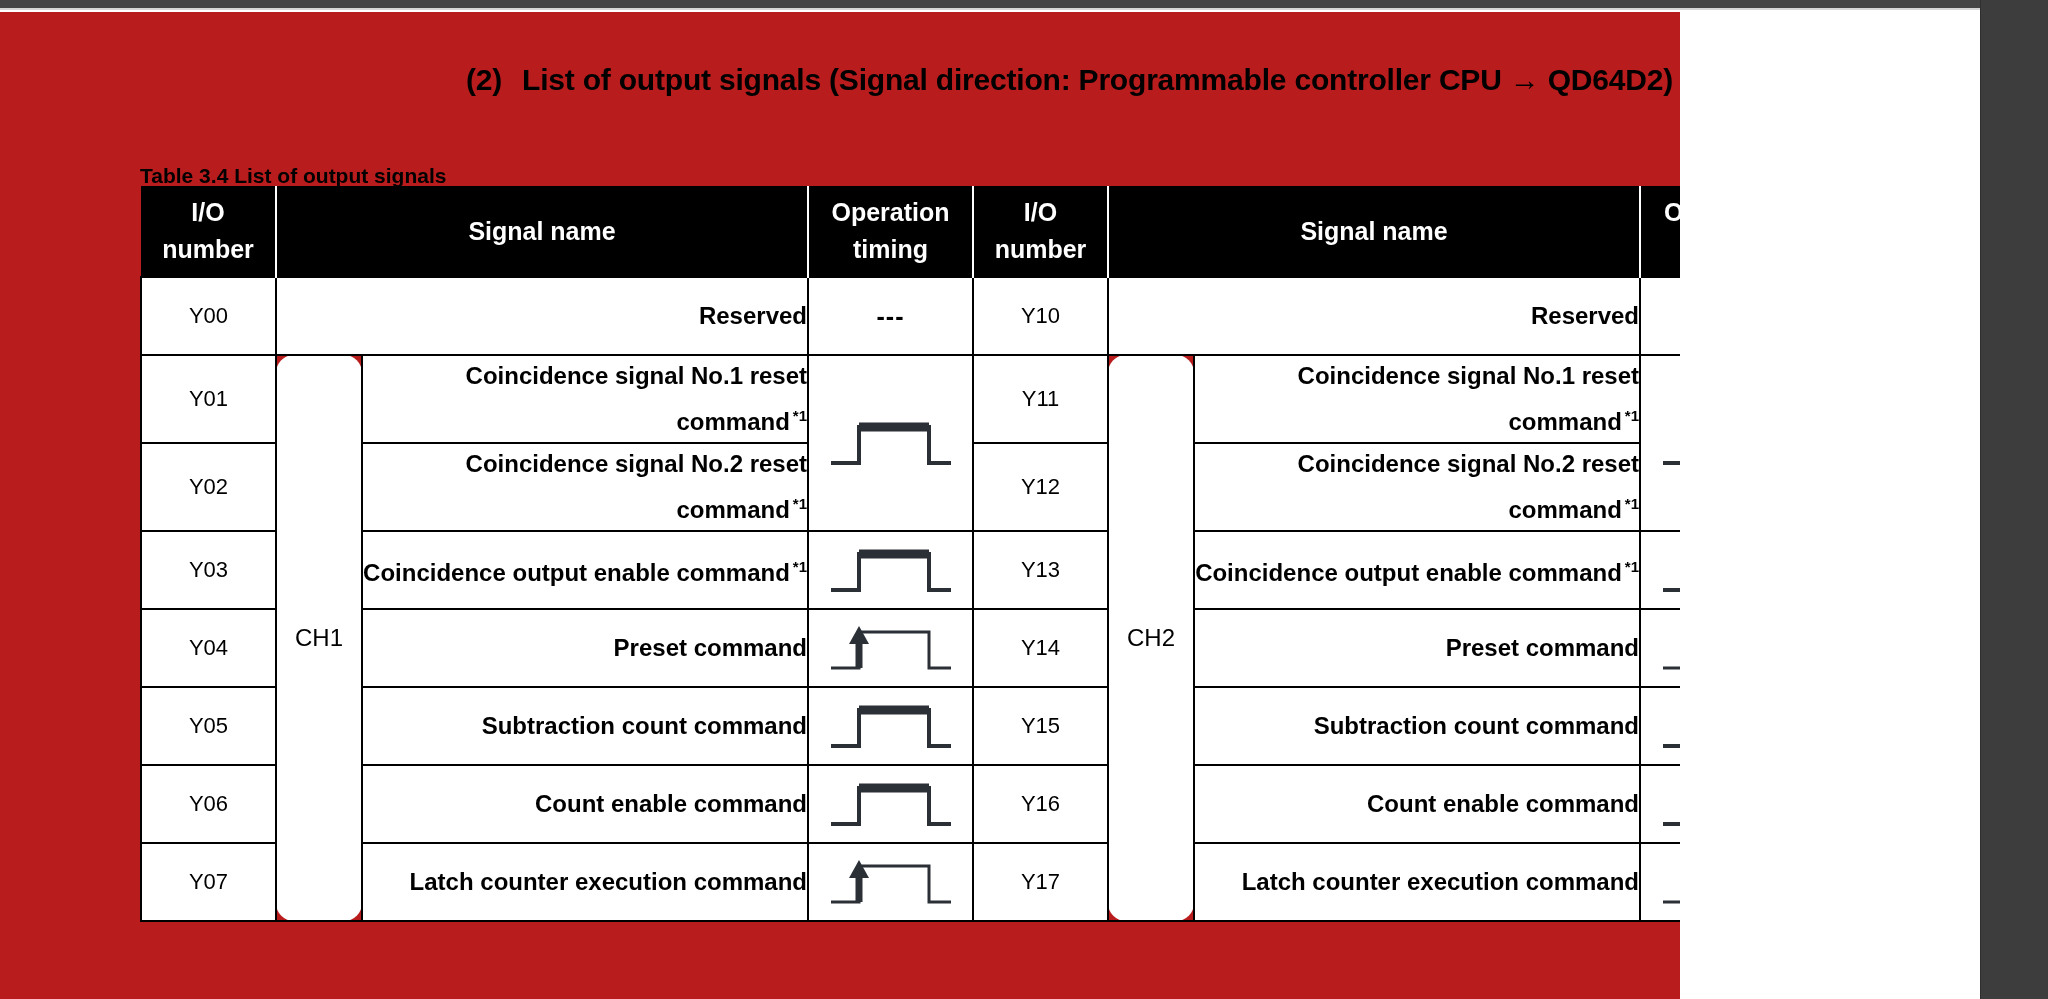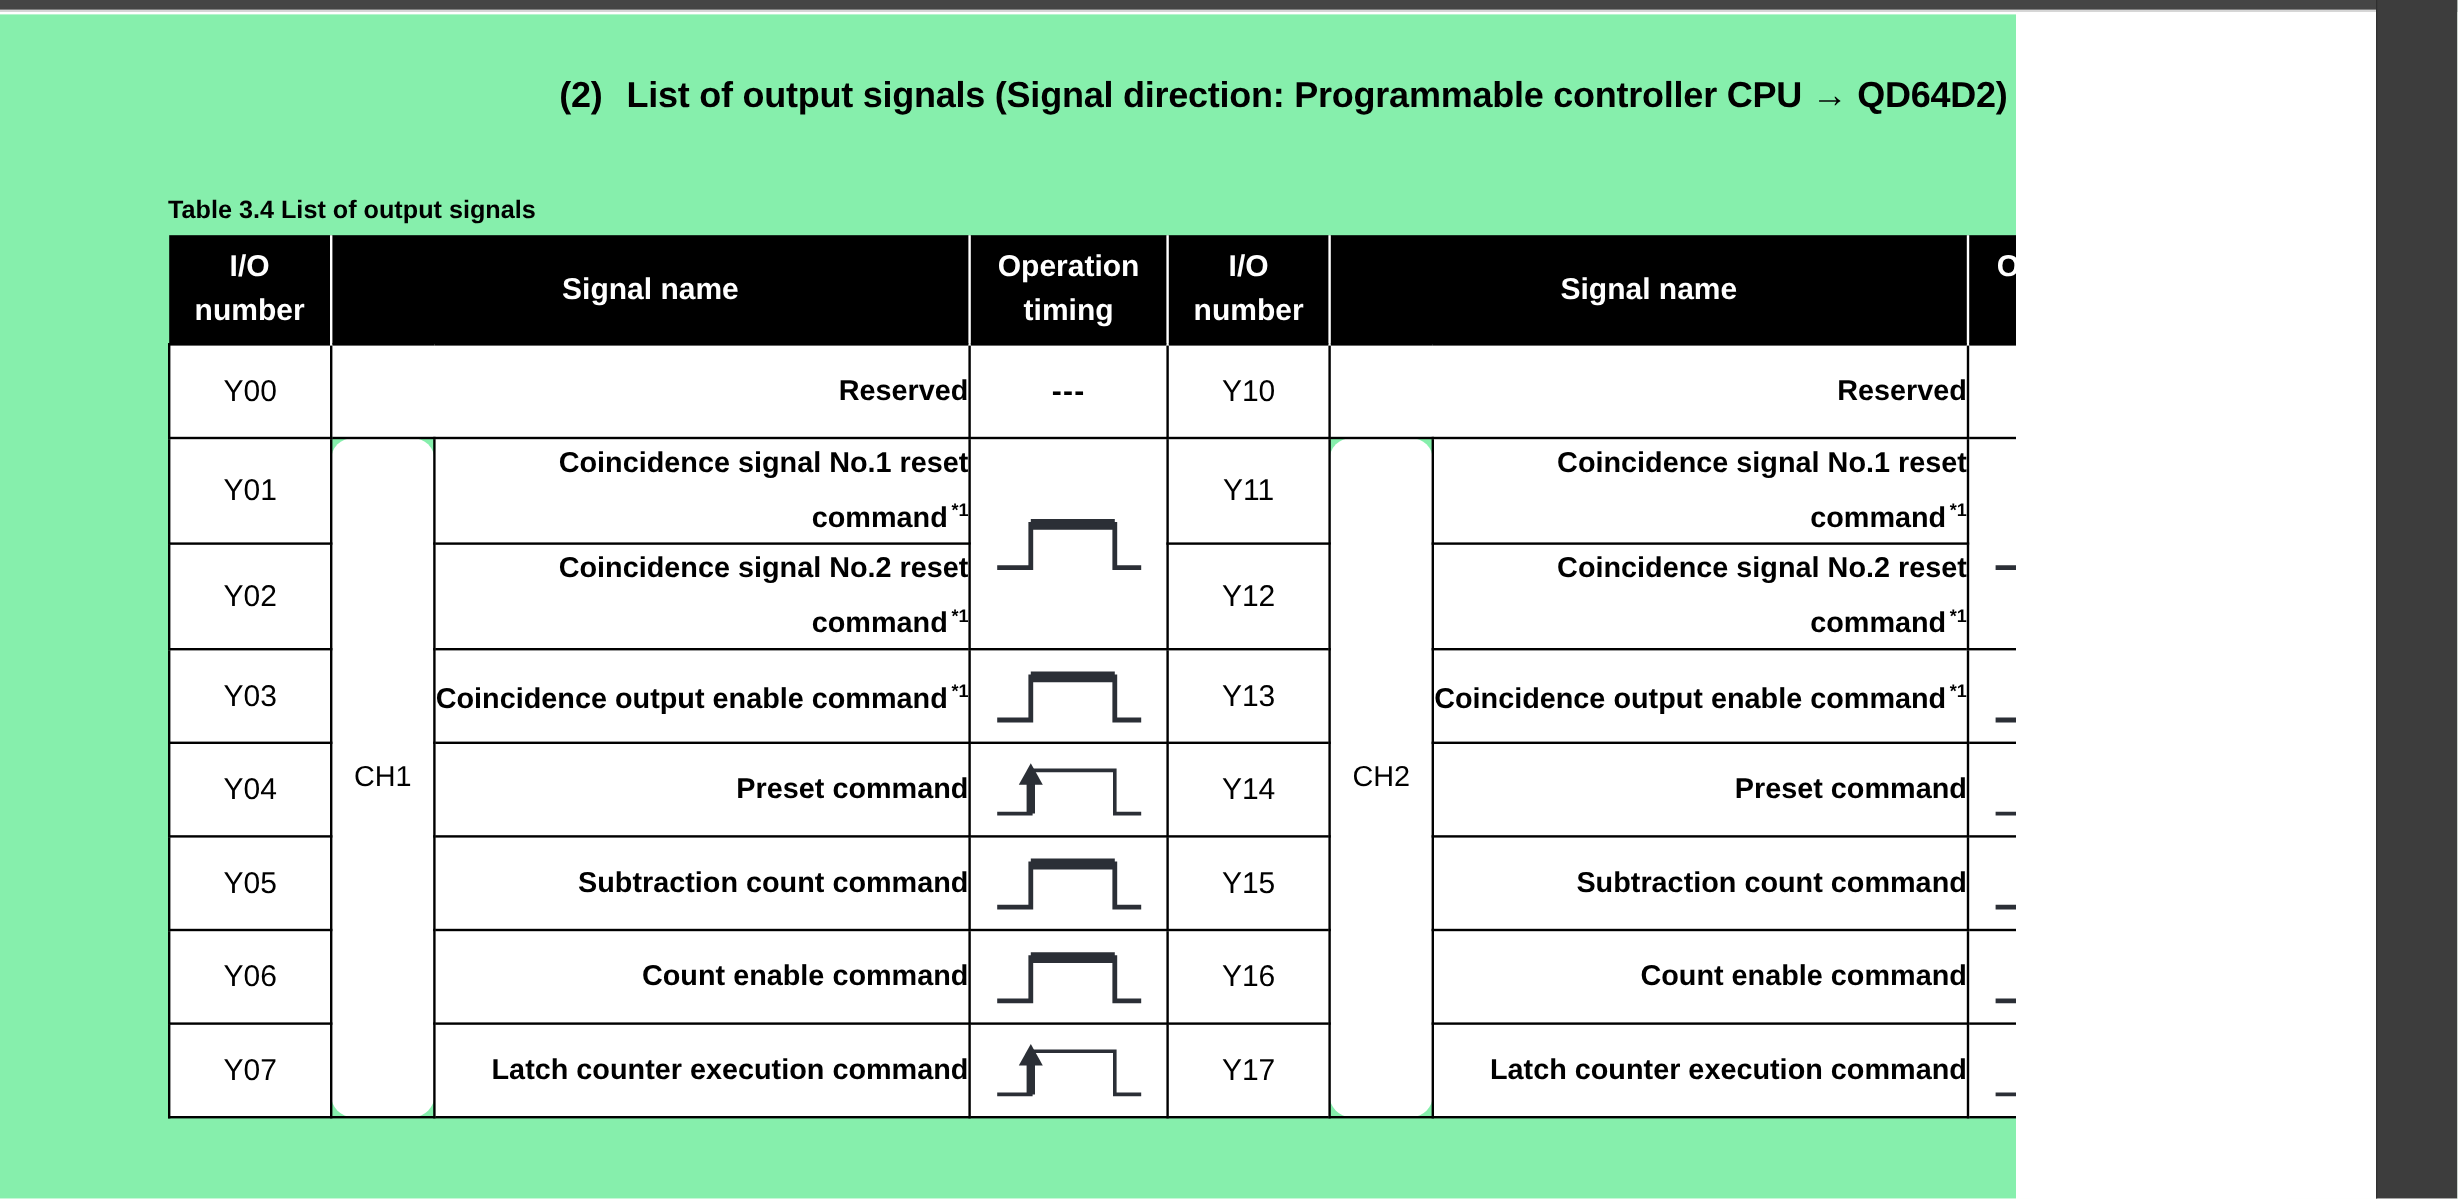--- a/index.html
+++ b/index.html
@@ -37,21 +37,21 @@
     height: 999px;
     background: #3d3d3d;
     border-left: 1px solid #2f2f2f;
   }
 
   #page {
     position: absolute;
     top: 12px; left: 0;
     width: 1680px;
     height: 987px;
-    background: #86efac;
+    background: #b91c1c;
     overflow: hidden;
   }
 
   
   #heading {
     position: absolute;
     left: 466px;
     top: 44px;
     width: 1330px;
     font-weight: bold;
@@ -78,21 +78,21 @@
     text-align: left;
     font-weight: bold;
     font-size: 21px;
     color: #000;
   }
 
   
   #sigtable {
     position: absolute;
     left: 140px;
-    top: 184px;
+    top: 174px;
     width: 1655px;
     border-collapse: collapse;
     table-layout: fixed;
     font-size: 23px;
     color: #000;
   }
   #sigtable col.c-io     { width: 135px; }
   #sigtable col.c-ch     { width: 86px;  }
   #sigtable col.c-name   { width: 446px; }
   #sigtable col.c-timing { width: 165px; }
@@ -115,21 +115,21 @@
   #sigtable td {
     border: 2px solid #000000;
     padding: 0;
     vertical-align: middle;
     background: #ffffff;
   }
 
   td.io {
     background: #d9d9d9;
     text-align: center;
-    font-size: 25px;
+    font-size: 22px;
     height: 78px;
   }
   td.ch {
     text-align: center;
     font-size: 24px;
     vertical-align: bottom;
     padding-bottom: 14px;
     border-top: none;
     border-bottom: none;
   }

